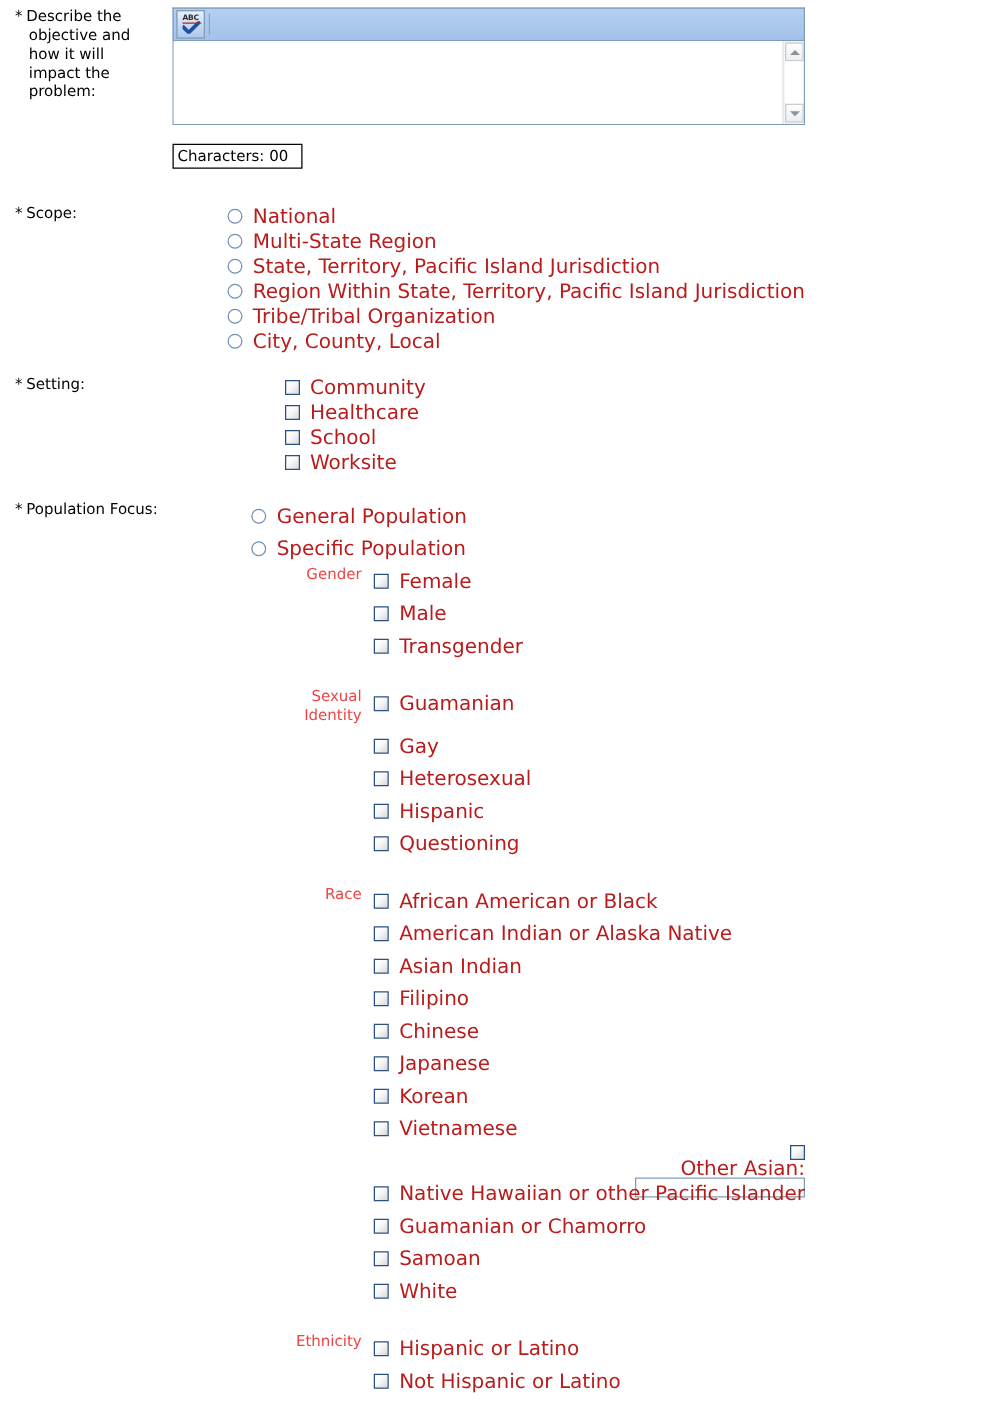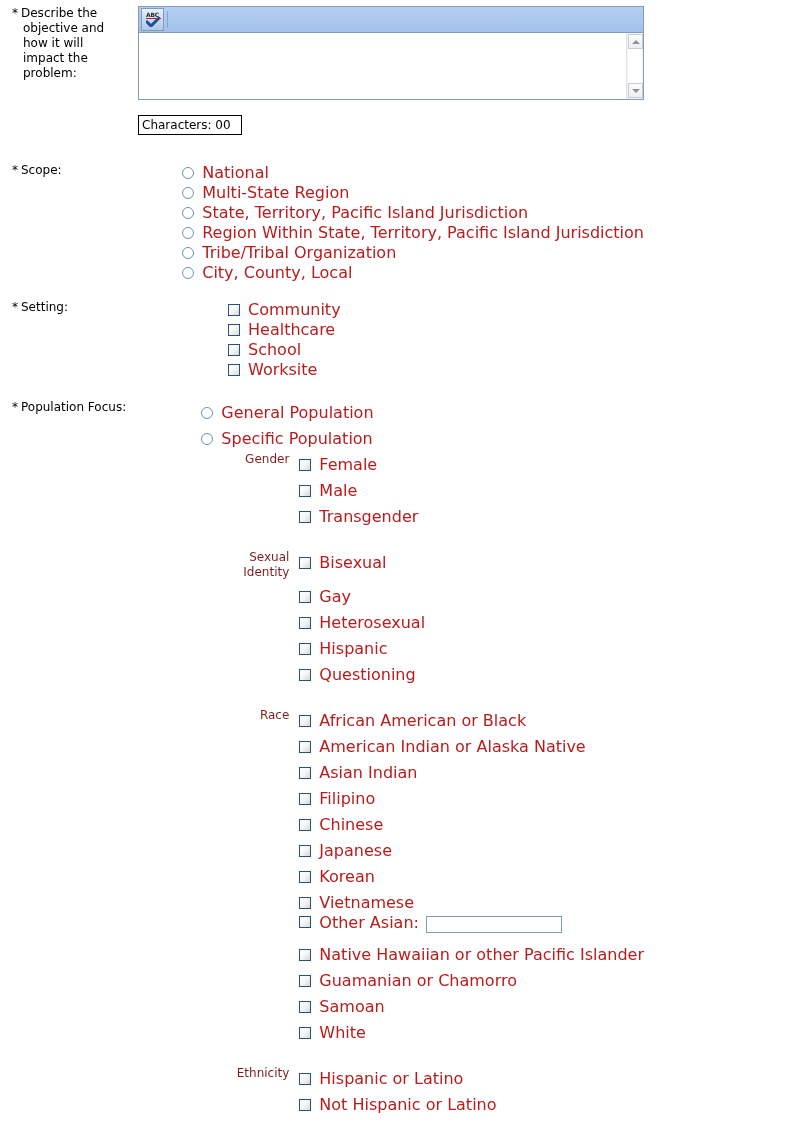--- a/index.html
+++ b/index.html
@@ -208,40 +208,41 @@
     display: flex;
     align-items: flex-start;
   }
   .sub-label {
     width: 98px;
     text-align: right;
     padding-right: 10px;
     box-sizing: border-box;
     font-size: 12px;
     line-height: 15px;
-    color: #7f1d1d;
+    color: #ef4444;
   }
   .sub-options {
     flex: 1 1 auto;
   }
 
   .other-input {
     width: 136px;
     height: 17px;
     border: 1px solid #7f9db9;
     background: #ffffff;
     box-sizing: border-box;
     margin-left: 7px;
     font-size: 12px;
     padding: 0 2px;
     vertical-align: middle;
   }
   .inline-opt {
     display: flex;
-    align-items: flex-start;
+    align-items: flex-end;
+    flex-direction: column;
   }
 
   .gap-28 { height: 28px; }
   .gap-20 { height: 20px; }
   .gap-17 { height: 17px; }
 </style>
 </head>
 <body>
 
 <div class="form-row" style="padding-top:6px;">
@@ -381,21 +382,21 @@
     <div class="gap-20"></div>
 
     <div class="subgroup">
       <div class="sub-label">
         <div>Sexual</div>
         <div>Identity</div>
       </div>
       <div class="sub-options">
         <div class="opt-row spaced">
           <span class="checkbox"></span>
-          <span class="opt-label">Bisexual</span>
+          <span class="opt-label">Guamanian</span>
         </div>
         <div style="height:8px"></div>
         <div class="opt-row spaced">
           <span class="checkbox"></span>
           <span class="opt-label">Gay</span>
         </div>
         <div class="opt-row spaced">
           <span class="checkbox"></span>
           <span class="opt-label">Heterosexual</span>
         </div>

